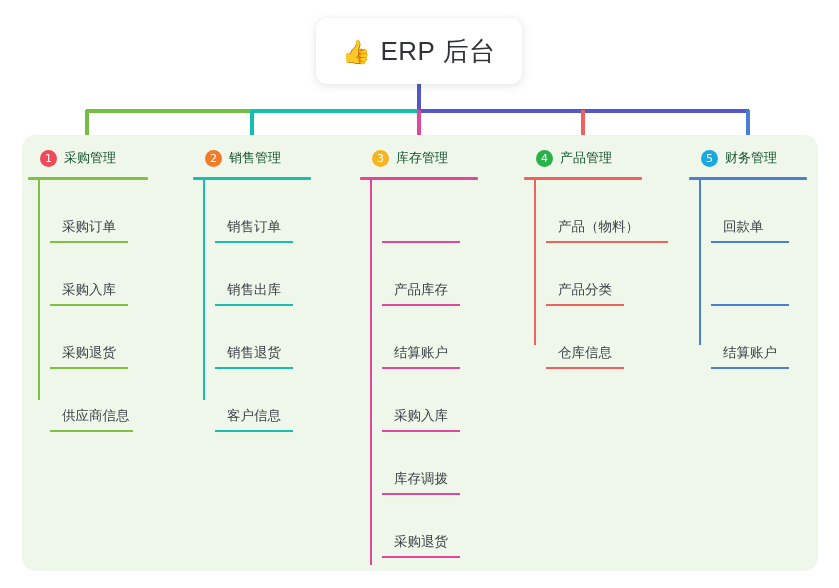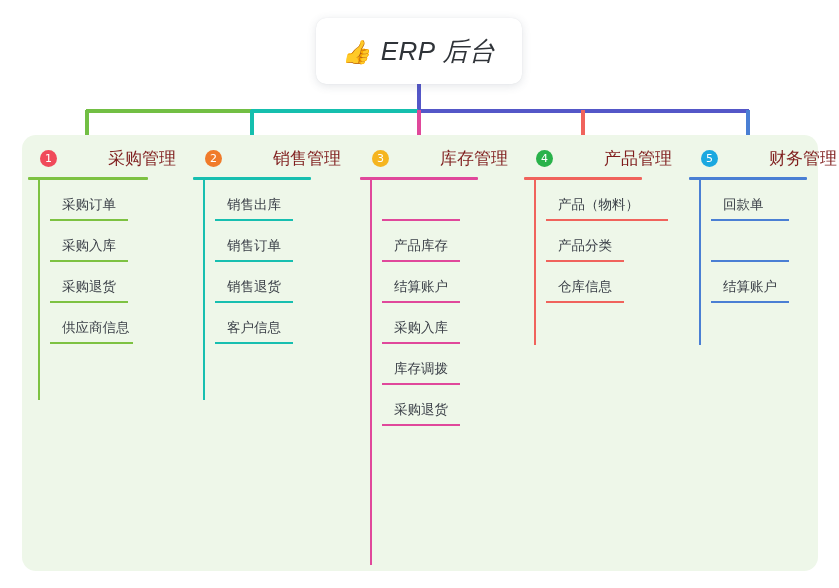--- a/index.html
+++ b/index.html
@@ -35,21 +35,20 @@
     display: flex;
     align-items: center;
     justify-content: center;
     box-sizing: border-box;
   }
   .root-label {
     font-size: 26px;
     color: #2f3338;
     letter-spacing: 0.5px;
     white-space: nowrap;
-    font-style: italic;
   }
   .root-emoji {
     font-size: 23px;
     margin-right: 9px;
     line-height: 1;
   }
 
   
   #connectors {
     position: absolute;
@@ -88,24 +87,23 @@
     border-radius: 50%;
     color: #ffffff;
     font-size: 11px;
     line-height: 17px;
     text-align: center;
     margin-right: 7px;
     flex: 0 0 auto;
     font-family: "DejaVu Sans", sans-serif;
   }
   .col-title {
-    font-size: 17px;
-    color: #7f1d1d;
+    font-size: 13px;
+    color: #14532d;
     font-weight: normal;
-    margin-left: 44px;
   }
   .head-rule {
     height: 3px;
     margin-top: 6px;
     border-radius: 1px;
   }
 
   
   .leaf-list {
     position: relative;
@@ -113,21 +111,21 @@
     padding-left: 22px;
   }
   .spine {
     position: absolute;
     left: 10px;
     top: 0;
     width: 2px;
   }
   .leaf {
     position: relative;
-    height: 41px;
+    height: 63px;
     box-sizing: border-box;
     display: flex;
     flex-direction: column;
     justify-content: flex-end;
   }
   .leaf-text {
     font-size: 13.5px;
     color: #3a3f47;
     white-space: nowrap;
     padding-left: 12px;
@@ -194,25 +192,25 @@
       </div>
       <div class="column" style="left: 193px;">
         <div class="col-head">
           <span class="badge" style="background: rgb(240, 123, 42);">2</span>
           <span class="col-title">销售管理</span>
         </div>
         <div class="head-rule" style="background: rgb(23, 191, 176); width: 118px;"></div>
         <div class="leaf-list">
           <div class="spine" style="background: rgb(23, 191, 176); height: 220px;"></div>
           <div class="leaf">
+            <div class="leaf-text">销售订单</div>
+            <div class="leaf-rule" style="background: rgb(23, 191, 176); width: 78px;"></div>
+          </div>
+          <div class="leaf">
             <div class="leaf-text">销售出库</div>
-            <div class="leaf-rule" style="background: rgb(23, 191, 176); width: 78px;"></div>
-          </div>
-          <div class="leaf">
-            <div class="leaf-text">销售订单</div>
             <div class="leaf-rule" style="background: rgb(23, 191, 176); width: 78px;"></div>
           </div>
           <div class="leaf">
             <div class="leaf-text">销售退货</div>
             <div class="leaf-rule" style="background: rgb(23, 191, 176); width: 78px;"></div>
           </div>
           <div class="leaf">
             <div class="leaf-text">客户信息</div>
             <div class="leaf-rule" style="background: rgb(23, 191, 176); width: 78px;"></div>
           </div>

